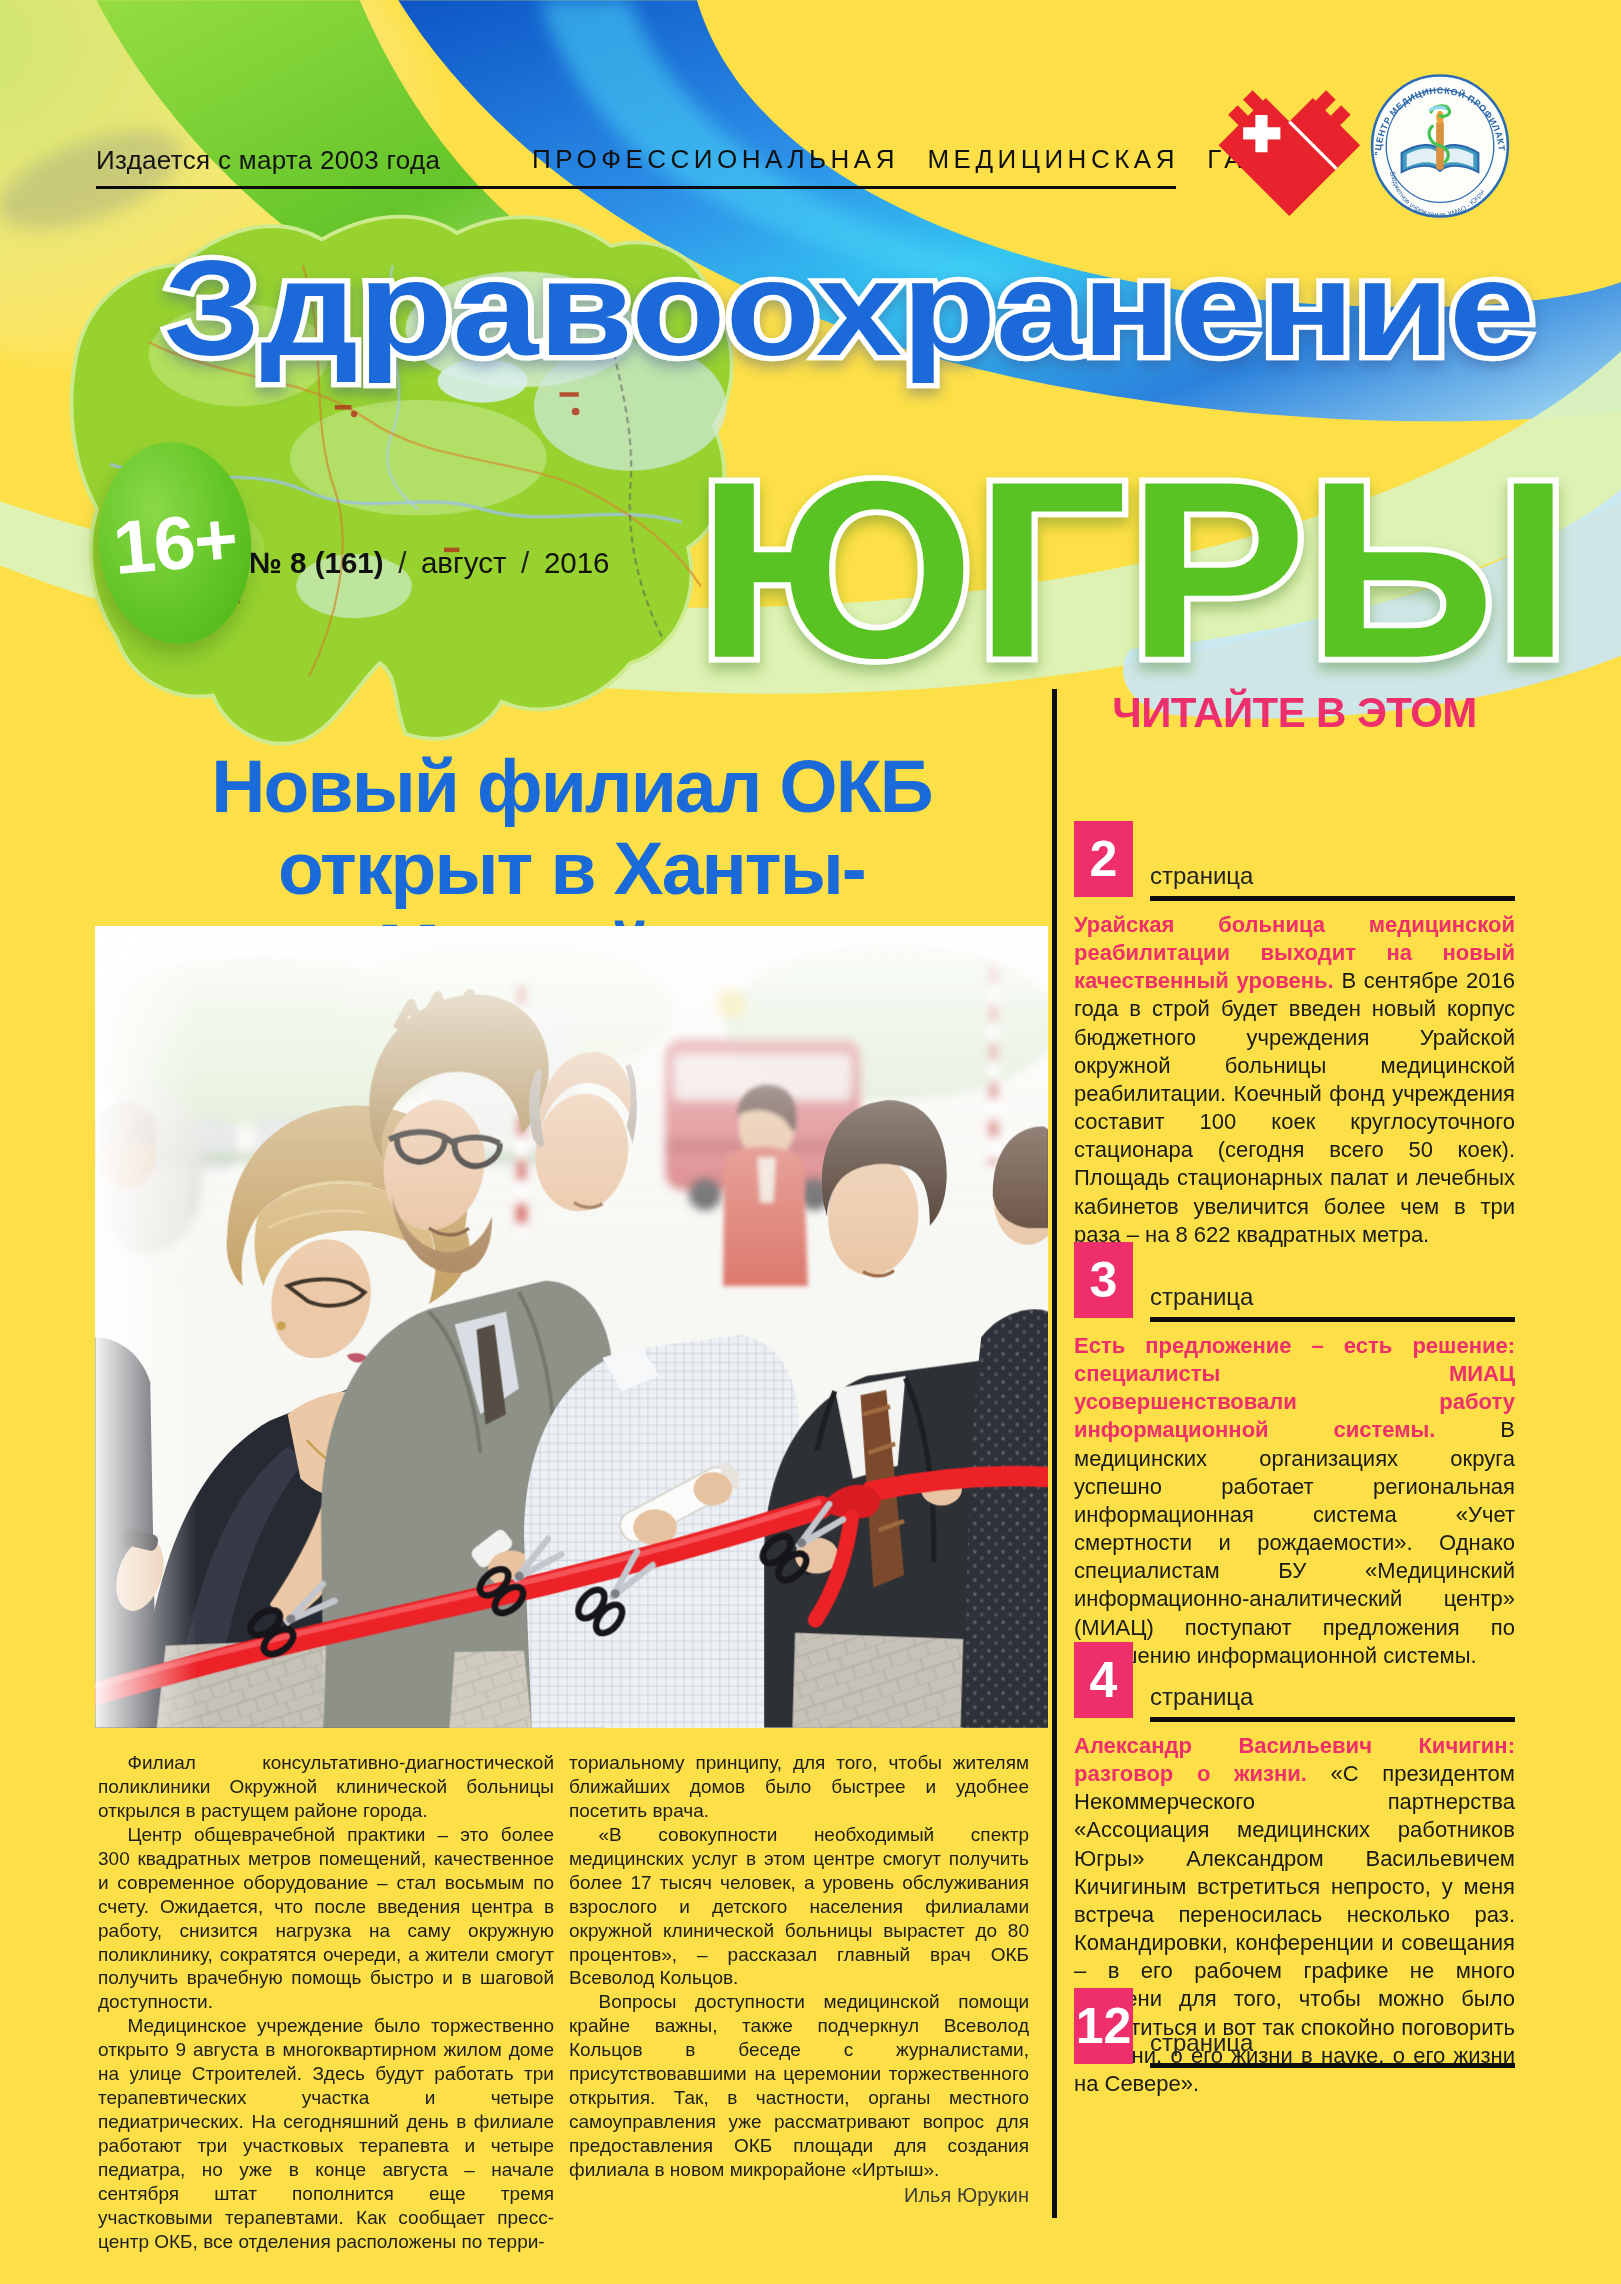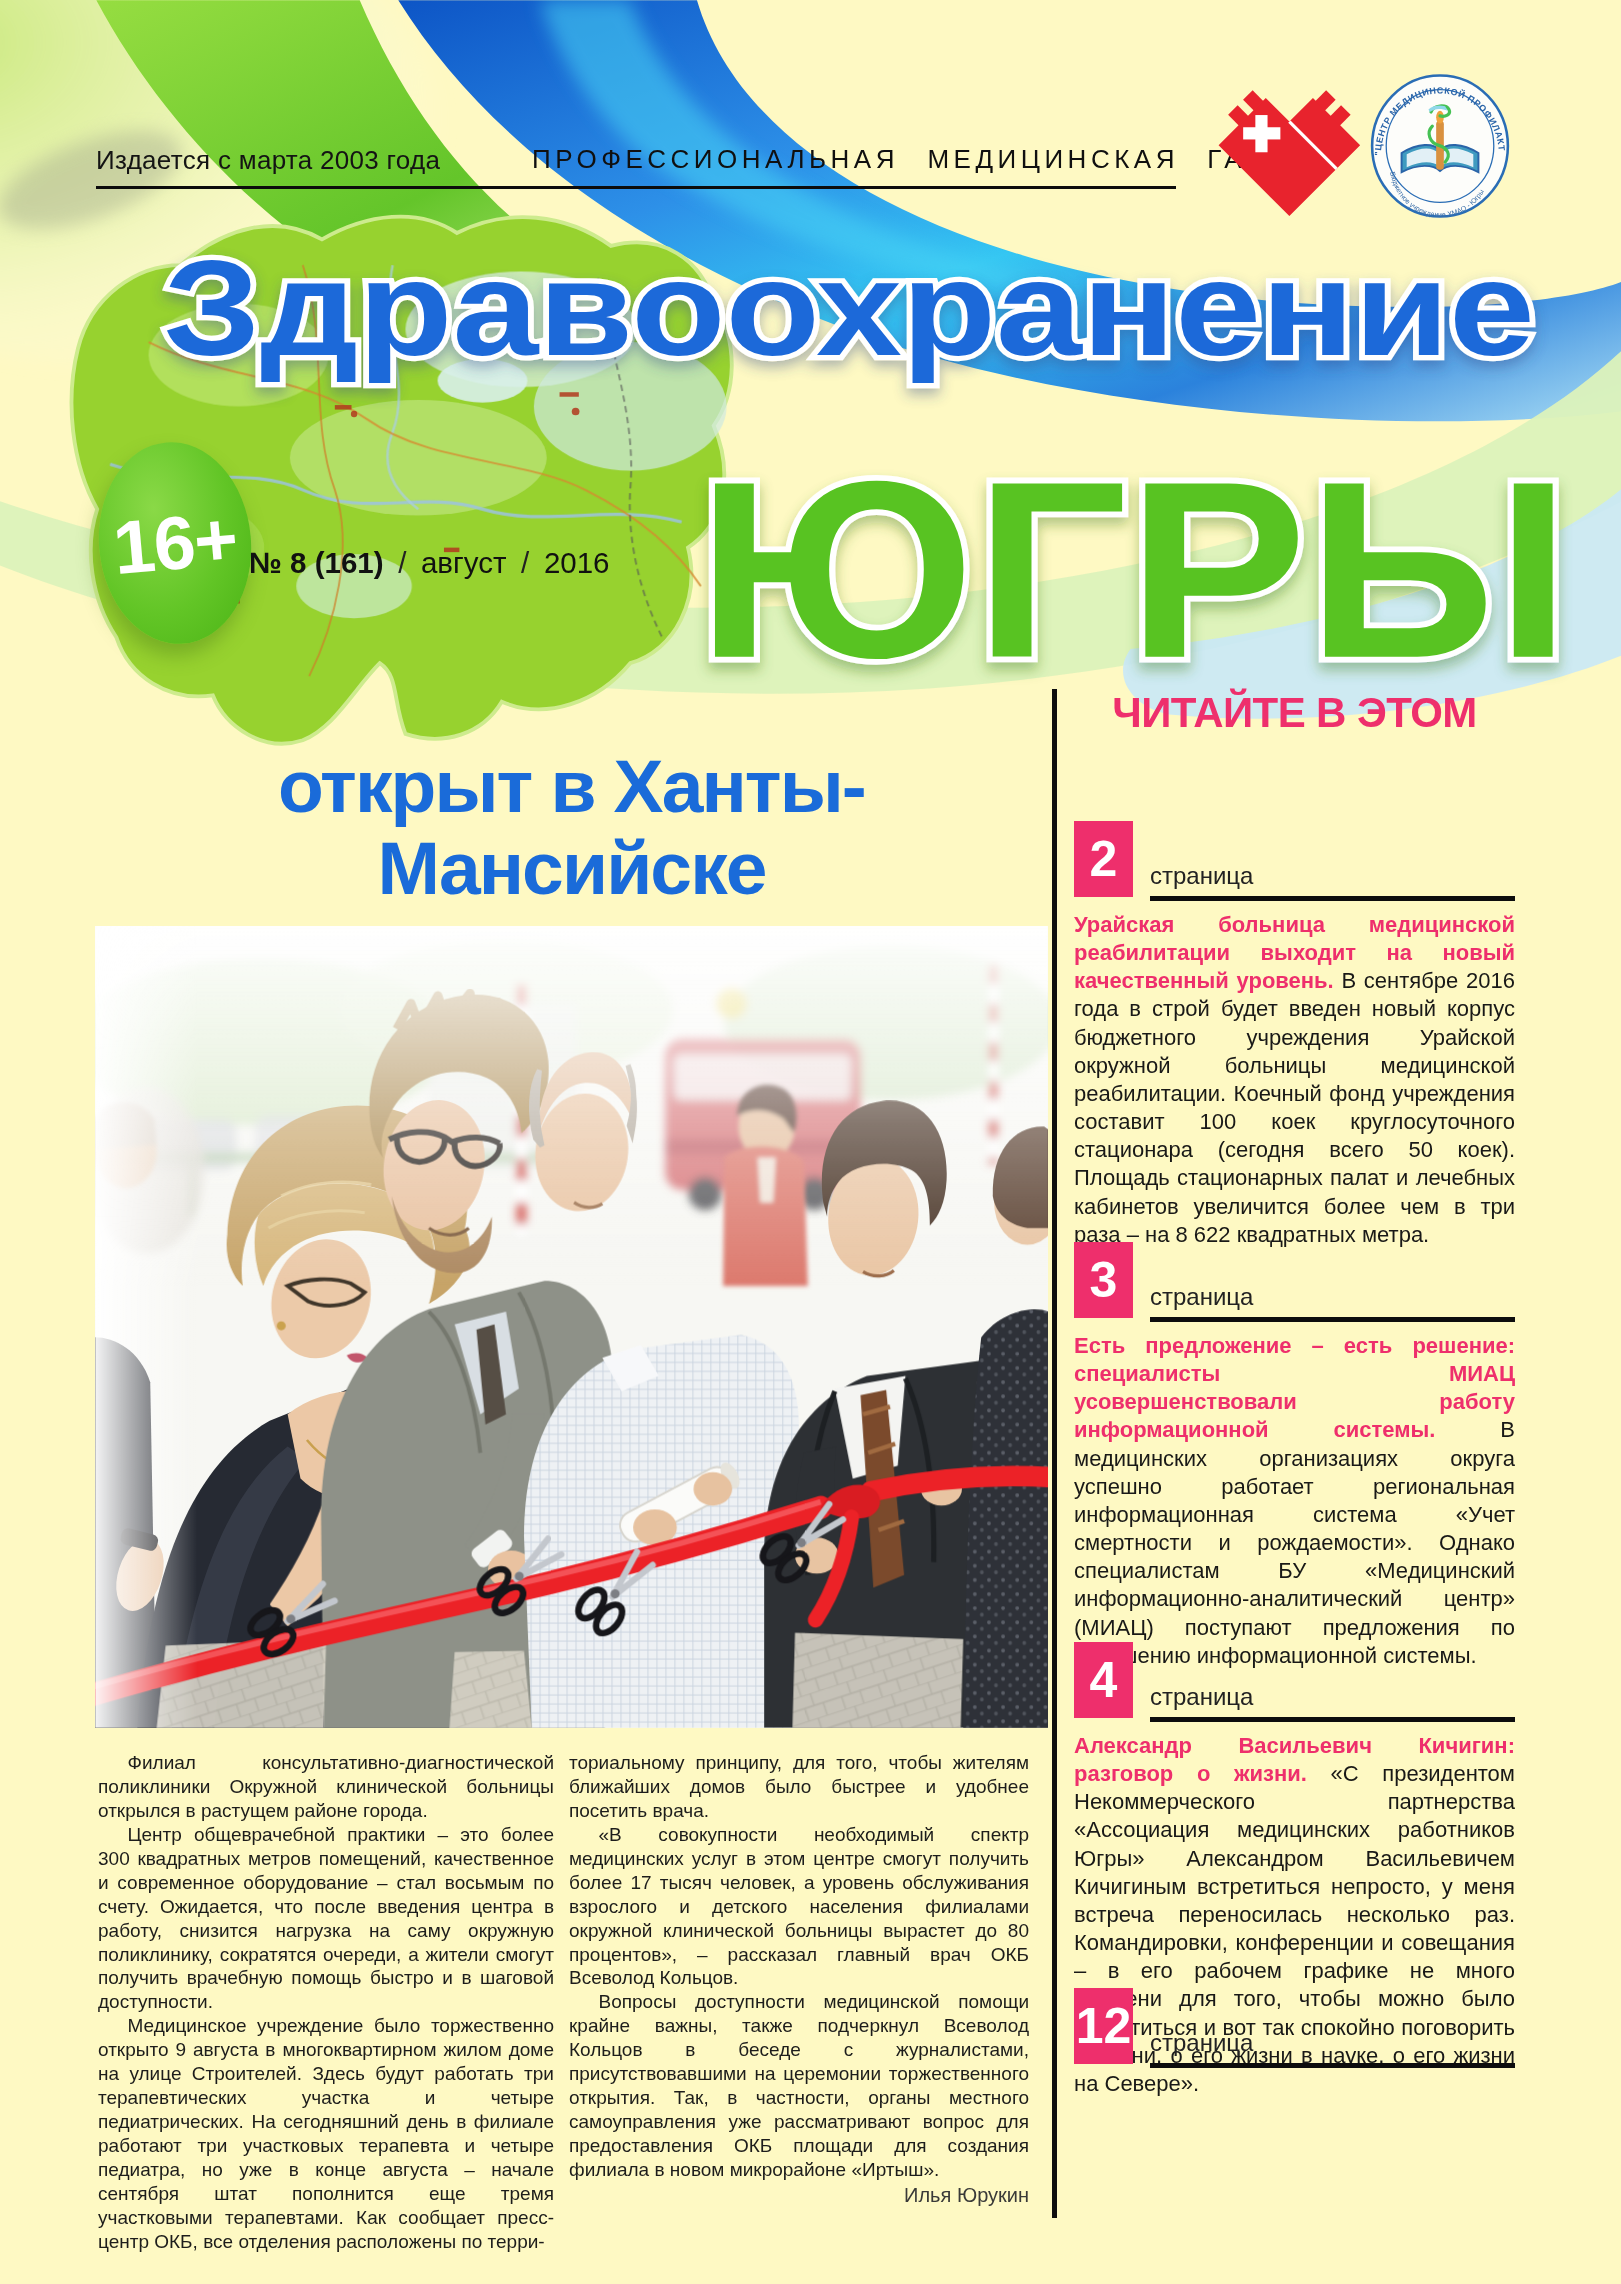--- a/index.html
+++ b/index.html
@@ -1,16 +1,16 @@
 <!DOCTYPE html>
 <html style="font-size:10.3px"><head>
 <meta charset="utf-8">
 <style>
   html,body{margin:0;padding:0;background:#888;}
-  .page{position:relative;width:1622px;height:2284px;background:#fef9c3;overflow:hidden;
+  .page{position:relative;width:1622px;height:2284px;background:#fde047;overflow:hidden;
         font-family:"Liberation Sans",sans-serif;color:#1c1c1a;}
   .abs{position:absolute;}
   
   .since{left:96px;top:145px;font-size:26px;letter-spacing:0.3px;color:#141414;}
   .tagline{left:532px;top:144px;font-size:26px;letter-spacing:4.5px;word-spacing:16.7px;color:#101010;font-weight:400;}
   .toprule{left:96px;top:186px;width:1080px;height:2.6px;background:#0c0c0c;}
   
   .header-art{left:0;top:0;width:1622px;height:784px;pointer-events:none;}
   .badge16{left:99px;top:442px;width:152px;height:202px;border-radius:50%;
            background:radial-gradient(ellipse at 38% 32%,#8ad947 0%,#62c526 55%,#49b214 100%);
@@ -178,20 +178,21 @@
   </div>
   <div class="abs issue-line">
     <span class="no">№ 8 (161)</span>
     <span class="sep">/</span>
     <span class="month">август</span>
     <span class="sep">/</span>
     <span class="year">2016</span>
   </div>
 
   <div class="abs headline">
+    <div>Новый филиал ОКБ</div>
     <div>открыт в Ханты-Мансийске</div>
   </div>
 
   <svg class="abs" style="left:95px;top:926px;" width="953" height="802" viewBox="0 0 1484 1248">
     <defs>
       <filter id="pblur">
           <feGaussianBlur stdDeviation="7"></feGaussianBlur>
         </filter>
       <filter id="pblur2">
           <feGaussianBlur stdDeviation="3"></feGaussianBlur>

